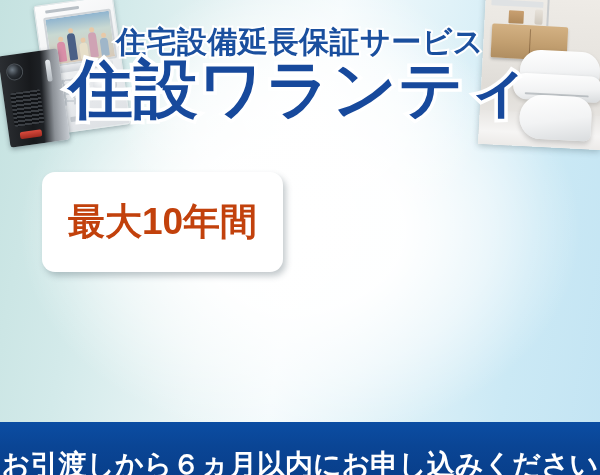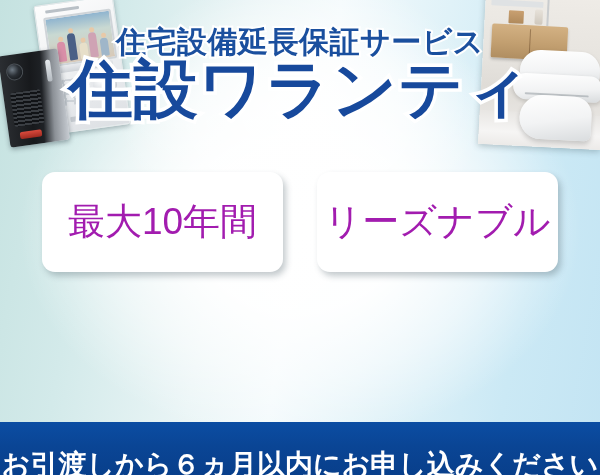--- a/index.html
+++ b/index.html
@@ -304,22 +304,22 @@
   .feature-box {
     background: #ffffff;
     border-radius: 13px;
     box-shadow: 3px 4px 6px rgba(60,80,90,0.30);
     display: flex;
     align-items: center;
     justify-content: center;
   }
   .feature-label {
     font-size: 37px;
-    font-weight: 400;
-    color: #a21caf;
+    font-weight: 700;
+    color: #c2410c;
     letter-spacing: 0px;
     white-space: nowrap;
   }
 
   
   .bottom-bar {
     position: absolute;
     left: 0; bottom: 0;
     width: 600px; height: 53px;
     background: linear-gradient(180deg,#0b4da3 0%, #0a4595 45%, #083f8b 100%);
@@ -382,22 +382,19 @@
 
   <div class="head">
     <div class="subtitle">住宅設備延長保証サービス</div>
     <div class="title">住設ワランティ</div>
   </div>
 
   <div class="features">
     <div class="feature-box">
       <span class="feature-label">最大10年間</span>
     </div>
-    <div class="feature-box">
-      <span class="feature-label">リーズナブル</span>
-    </div>
   </div>
 
   <div class="bottom-bar">
     <span class="bottom-text">お引渡しから６ヵ月以内にお申し込みください</span>
   </div>
 
 </div>
 
 </body></html>

